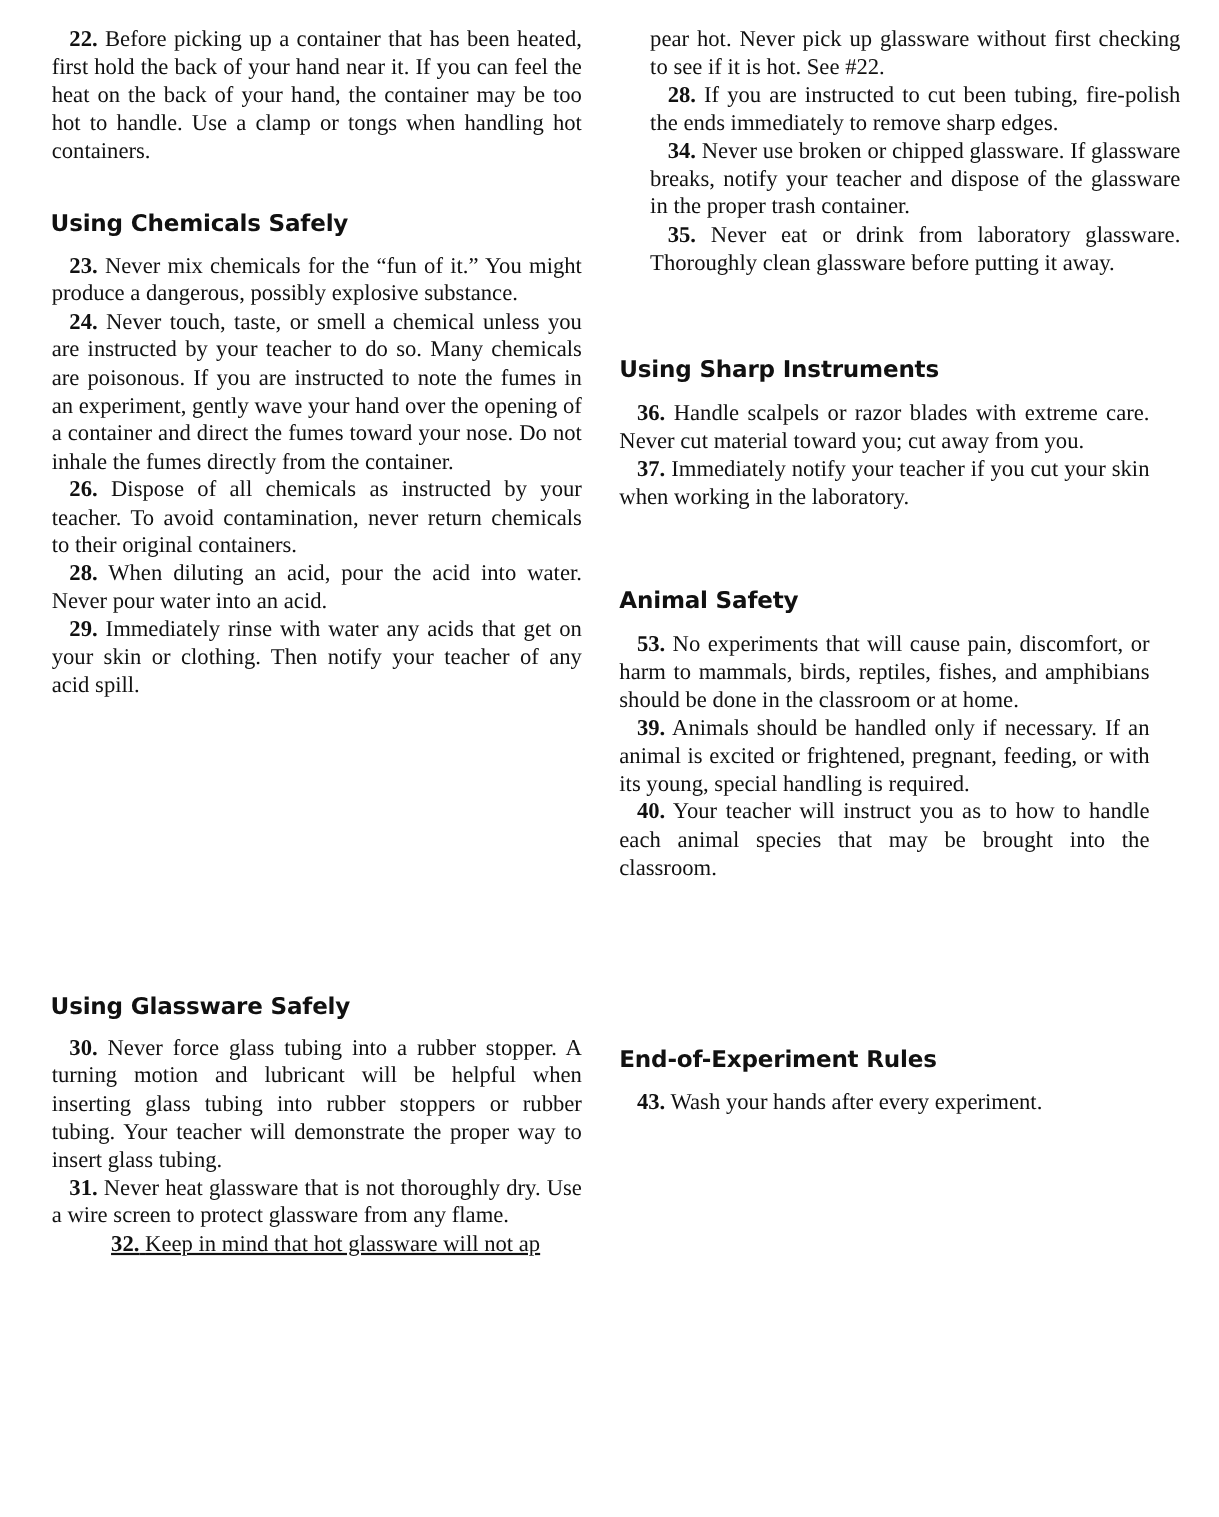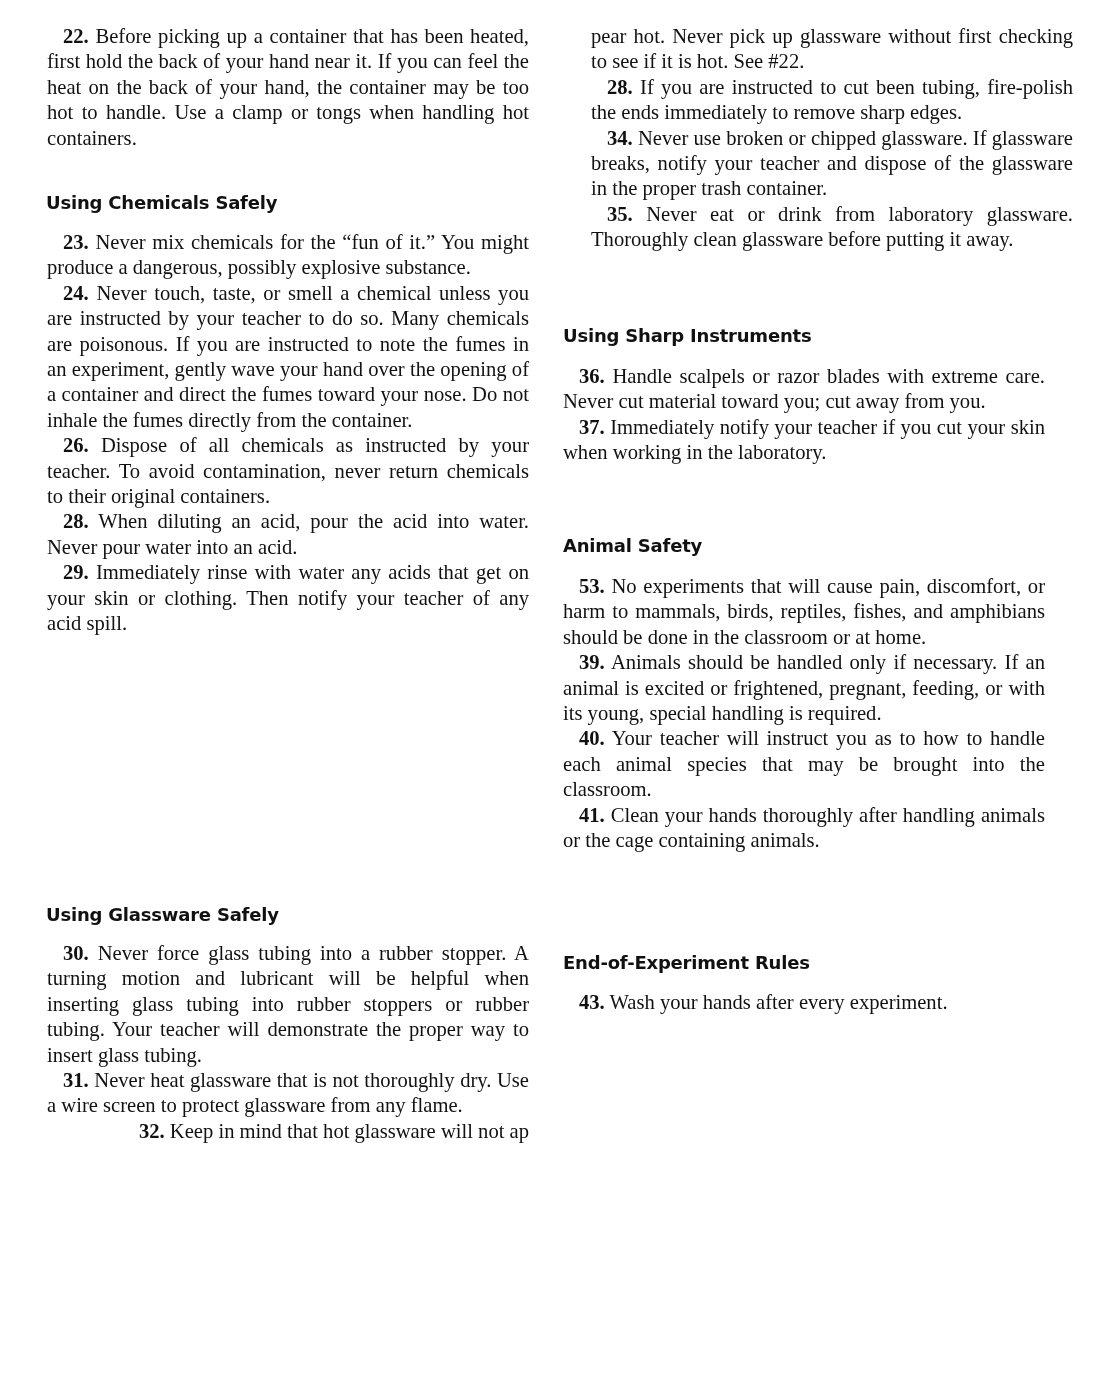--- a/index.html
+++ b/index.html
@@ -38,21 +38,21 @@
     }
     .rule .num {
       font-weight: bold;
     }
     .rule.cont {
       text-indent: 0;
     }
     .heading {
       font-family: "DejaVu Sans", "Liberation Sans", sans-serif;
       font-weight: bold;
-      font-size: 18px;
+      font-size: 21px;
       line-height: 26px;
       margin: 0;
       letter-spacing: -0.2px;
     }
   </style>
 </head>
 <body>
 
 <div class="page">
 
@@ -68,21 +68,21 @@
       <p class="rule"><span class="num">26.</span> <span>Dispose of all chemicals as instructed by your teacher. To avoid contamination, never return chemicals to their original containers.</span></p>
       <p class="rule"><span class="num">28.</span> <span>When diluting an acid, pour the acid into water. Never pour water into an acid.</span></p>
       <p class="rule"><span class="num">29.</span> <span>Immediately rinse with water any acids that get on your skin or clothing. Then notify your teacher of any acid spill.</span></p>
     </div>
 
     <h2 class="heading" style="position:absolute; top:878px; left:-1px;">Using Glassware Safely</h2>
 
     <div style="position:absolute; top:917px; left:0; width:482px;">
       <p class="rule"><span class="num">30.</span> <span>Never force glass tubing into a rubber stop­per. A turning motion and lubricant will be helpful when inserting glass tubing into rubber stoppers or rubber tubing. Your teacher will demonstrate the proper way to insert glass tubing.</span></p>
       <p class="rule"><span class="num">31.</span> <span>Never heat glassware that is not thoroughly dry. Use a wire screen to protect glassware from any flame.</span></p>
-      <p class="rule" style="text-align:right;"><span class="num">32.</span> <span>Keep in mind that hot glassware will not ap­</span></p>
+      <p class="rule" style="text-align:center;text-decoration:underline;"><span class="num">32.</span> <span>Keep in mind that hot glassware will not ap­</span></p>
     </div>
   </div>
 
   <div class="col col-right">
 
     <div style="position:absolute; top:0; left:0; width:482px;margin-left:28px;">
       <p class="rule cont">pear hot. Never pick up glassware without first checking to see if it is hot. See #22.</p>
       <p class="rule"><span class="num">28.</span> <span>If you are instructed to cut been tubing, fire-polish the ends immediately to remove sharp edges.</span></p>
       <p class="rule"><span class="num">34.</span> <span>Never use broken or chipped glassware. If glassware breaks, notify your teacher and dispose of the glassware in the proper trash container.</span></p>
       <p class="rule"><span class="num">35.</span> <span>Never eat or drink from laboratory glassware. Thoroughly clean glassware before putting it away.</span></p>
@@ -94,21 +94,20 @@
       <p class="rule"><span class="num">36.</span> <span>Handle scalpels or razor blades with extreme care. Never cut material toward you; cut away from you.</span></p>
       <p class="rule"><span class="num">37.</span> <span>Immediately notify your teacher if you cut your skin when working in the laboratory.</span></p>
     </div>
 
     <h2 class="heading" style="position:absolute; top:509px; left:0;">Animal Safety</h2>
 
     <div style="position:absolute; top:550px; left:0; width:482px;">
       <p class="rule"><span class="num">53.</span> <span>No experiments that will cause pain, discom­fort, or harm to mammals, birds, reptiles, fishes, and amphibians should be done in the classroom or at home.</span></p>
       <p class="rule"><span class="num">39.</span> <span>Animals should be handled only if necessary. If an animal is excited or frightened, pregnant, feeding, or with its young, special handling is re­quired.</span></p>
       <p class="rule"><span class="num">40.</span> <span>Your teacher will instruct you as to how to handle each animal species that may be brought into the classroom.</span></p>
-      <p class="rule"><span class="num">41.</span> <span>Clean your hands thoroughly after handling animals or the cage containing animals.</span></p>
     </div>
 
     <h2 class="heading" style="position:absolute; top:926px; left:0;">End-of-Experiment Rules</h2>
 
     <div style="position:absolute; top:966px; left:0; width:482px;">
       <p class="rule"><span class="num">43.</span> <span>Wash your hands after every experiment.</span></p>
     </div>
   </div>
 </div>
 

